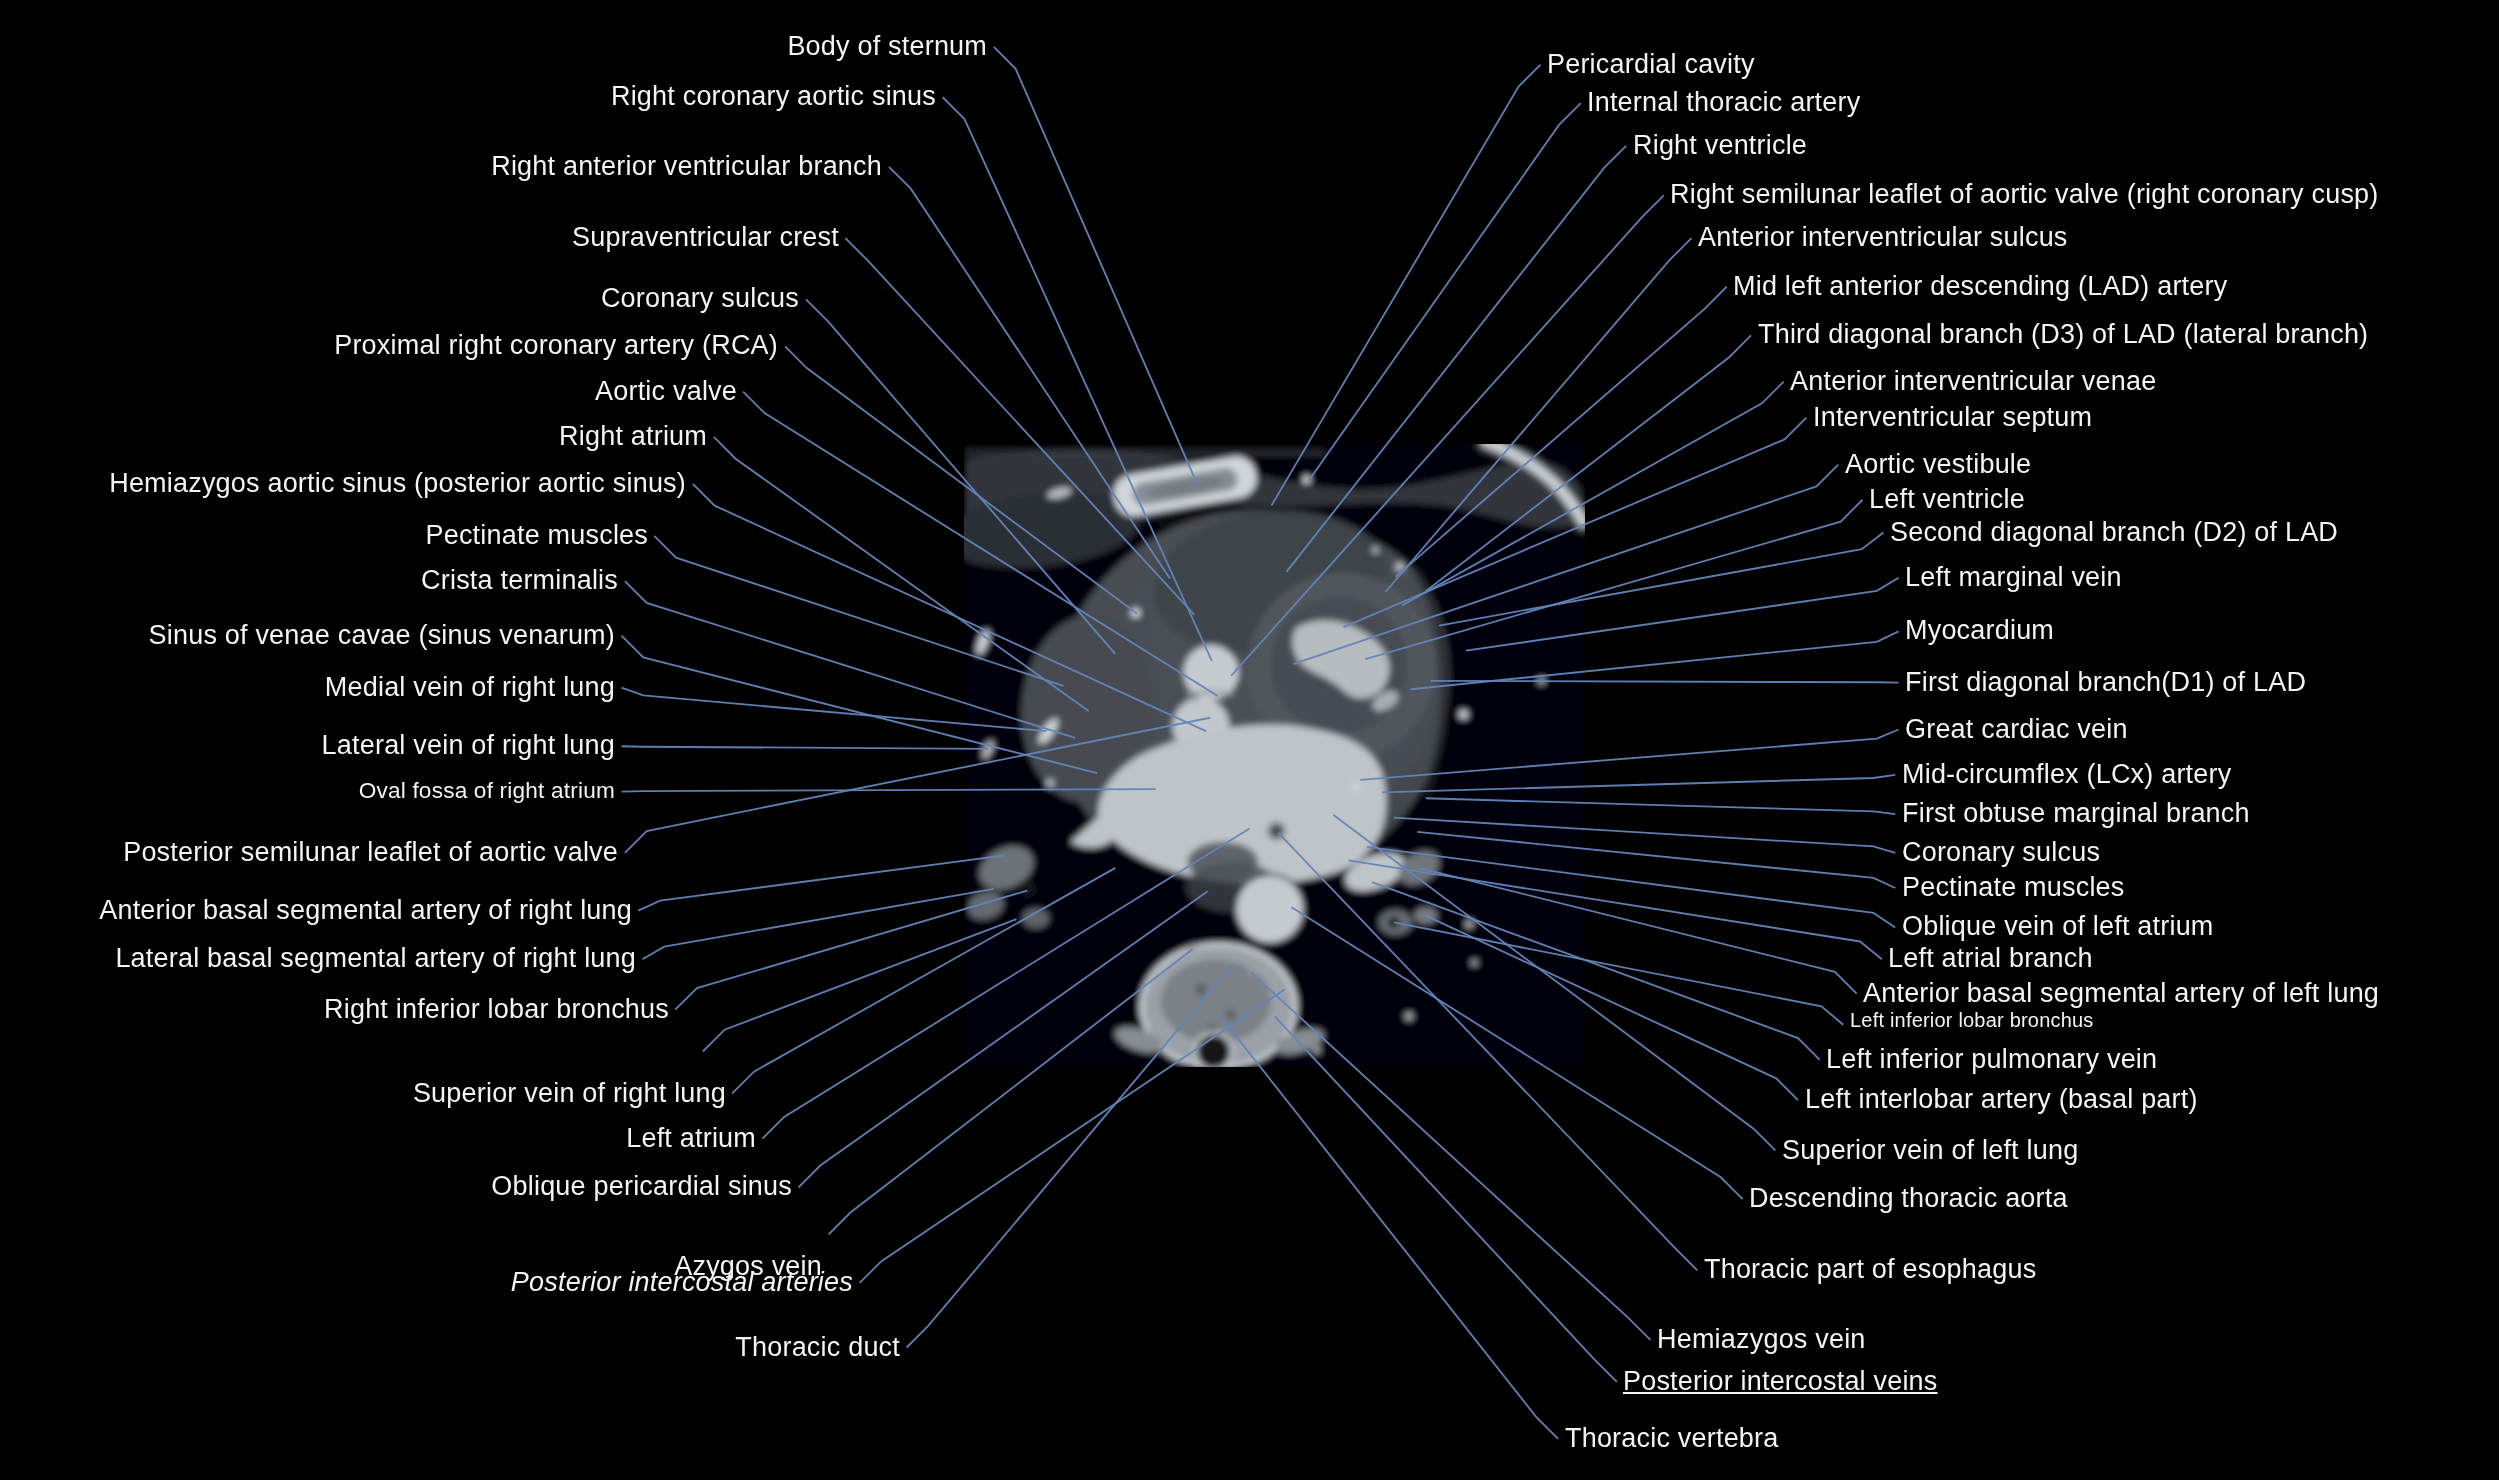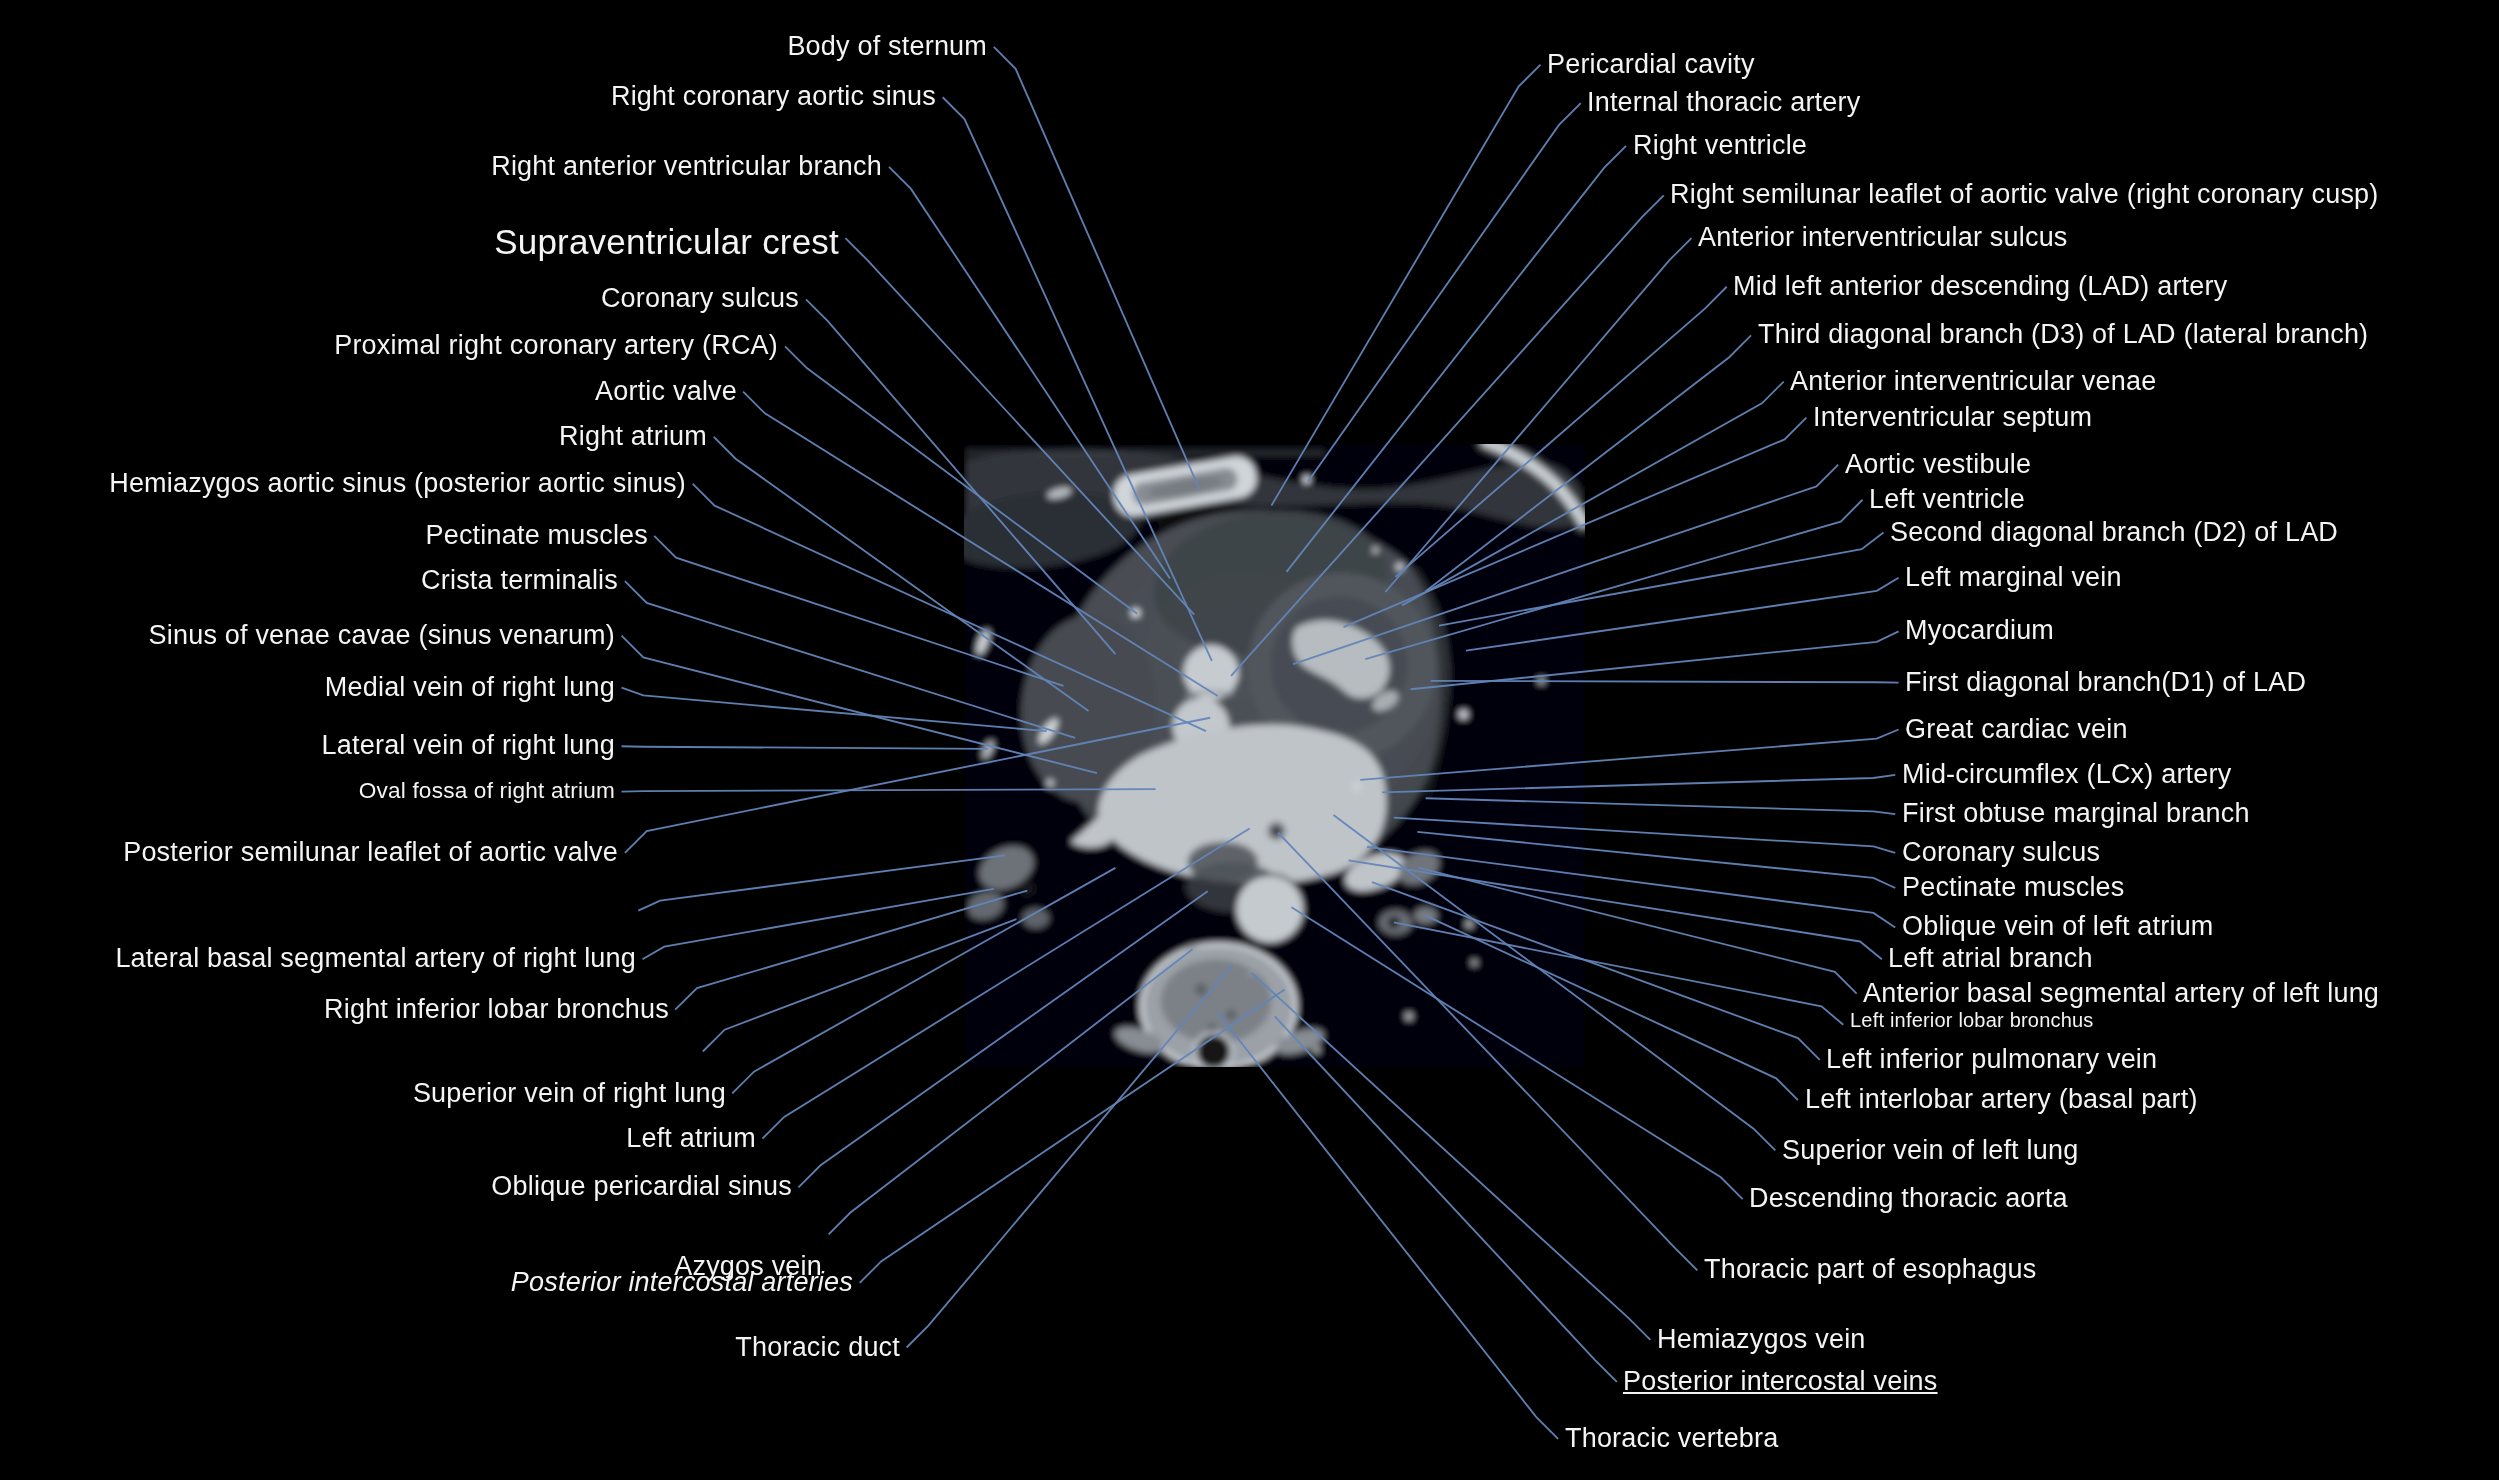--- a/index.html
+++ b/index.html
@@ -206,33 +206,34 @@
       <polyline points="2024,1515 1998,1489 1524,993" class="leader"></polyline>
       <polyline points="1968,1598 1942,1572 1492,1160" class="leader"></polyline>
       <polyline points="1928,1648 1902,1622 1520,1212" class="leader"></polyline>
       <polyline points="1858,1716 1832,1690 1452,1208" class="leader"></polyline>
     </svg>
 
   <div id="labels-layer">
       <div class="label left" style="font-size: 27px; top: 31px; right: 1513px;">Body of sternum</div>
       <div class="label left" style="font-size: 27px; top: 81px; right: 1564px;">Right coronary aortic sinus</div>
       <div class="label left" style="font-size: 27px; top: 151px; right: 1618px;">Right anterior ventricular branch</div>
-      <div class="label left" style="font-size: 35px; top: 222px; right: 1661px;">Supraventricular crest</div>
+      <div class="label left" style="font-size: 27px; top: 222px; right: 1661px;">Supraventricular crest</div>
       <div class="label left" style="font-size: 27px; top: 283px; right: 1701px;">Coronary sulcus</div>
       <div class="label left" style="font-size: 27px; top: 330px; right: 1722px;">Proximal right coronary artery (RCA)</div>
       <div class="label left" style="font-size: 27px; top: 376px; right: 1763px;">Aortic valve</div>
       <div class="label left" style="font-size: 27px; top: 421px; right: 1793px;">Right atrium</div>
       <div class="label left" style="font-size: 27px; top: 468px; right: 1814px;">Hemiazygos aortic sinus (posterior aortic sinus)</div>
       <div class="label left" style="font-size: 27px; top: 520px; right: 1852px;">Pectinate muscles</div>
       <div class="label left" style="font-size: 27px; top: 565px; right: 1882px;">Crista terminalis</div>
       <div class="label left" style="font-size: 27px; top: 620px; right: 1885px;">Sinus of venae cavae (sinus venarum)</div>
       <div class="label left" style="font-size: 27px; top: 672px; right: 1885px;">Medial vein of right lung</div>
       <div class="label left" style="font-size: 27px; top: 730px; right: 1885px;">Lateral vein of right lung</div>
       <div class="label left" style="font-size: 22.6px; top: 778px; right: 1885px;">Oval fossa of right atrium</div>
       <div class="label left" style="font-size: 27px; top: 837px; right: 1882px;">Posterior semilunar leaflet of aortic valve</div>
+      <div class="label left" style="font-size: 27px; top: 895px; right: 1868px;">Anterior basal segmental artery of right lung</div>
       <div class="label left" style="font-size: 27px; top: 943px; right: 1864px;">Lateral basal segmental artery of right lung</div>
       <div class="label left" style="font-size: 27px; top: 994px; right: 1831px;">Right inferior lobar bronchus</div>
       <div class="label left" style="font-size: 27px; top: 1078px; right: 1774px;">Superior vein of right lung</div>
       <div class="label left" style="font-size: 27px; top: 1123px; right: 1744px;">Left atrium</div>
       <div class="label left" style="font-size: 27px; top: 1171px; right: 1708px;">Oblique pericardial sinus</div>
       <div class="label left" style="font-size: 27px; top: 1218px; right: 1678px; margin-top: 33px;">Azygos vein</div>
       <div class="label left" style="font-size: 27px; top: 1267px; right: 1647px; font-style: italic;">Posterior intercostal arteries</div>
       <div class="label left" style="font-size: 27px; top: 1332px; right: 1600px;">Thoracic duct</div>
       <div class="label right" style="font-size: 27px; top: 49px; left: 1547px;">Pericardial cavity</div>
       <div class="label right" style="font-size: 27px; top: 87px; left: 1587px;">Internal thoracic artery</div>

